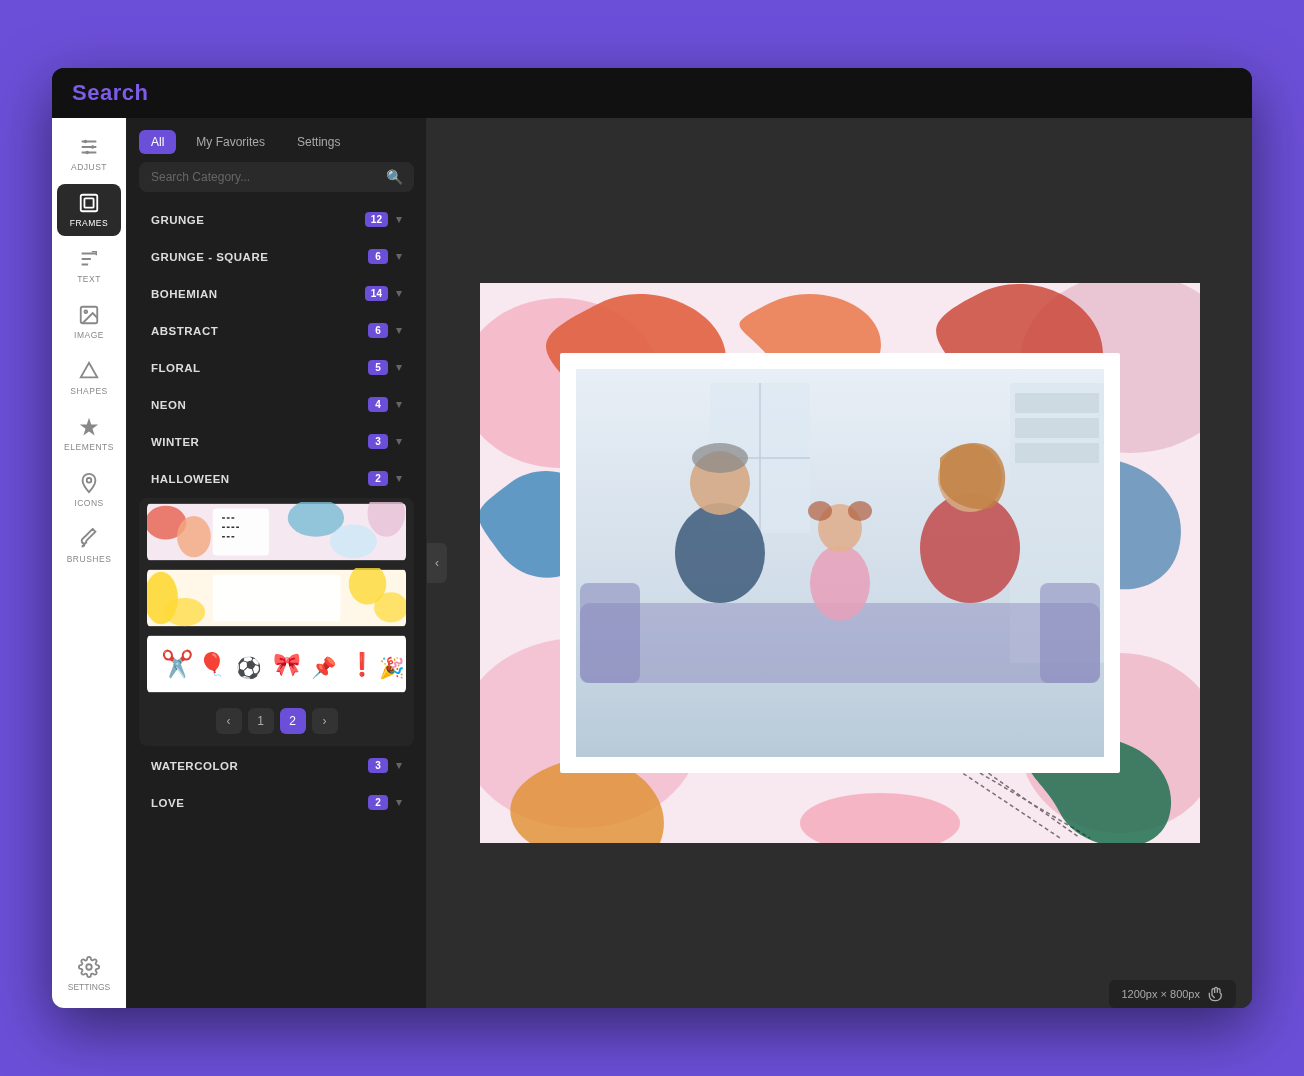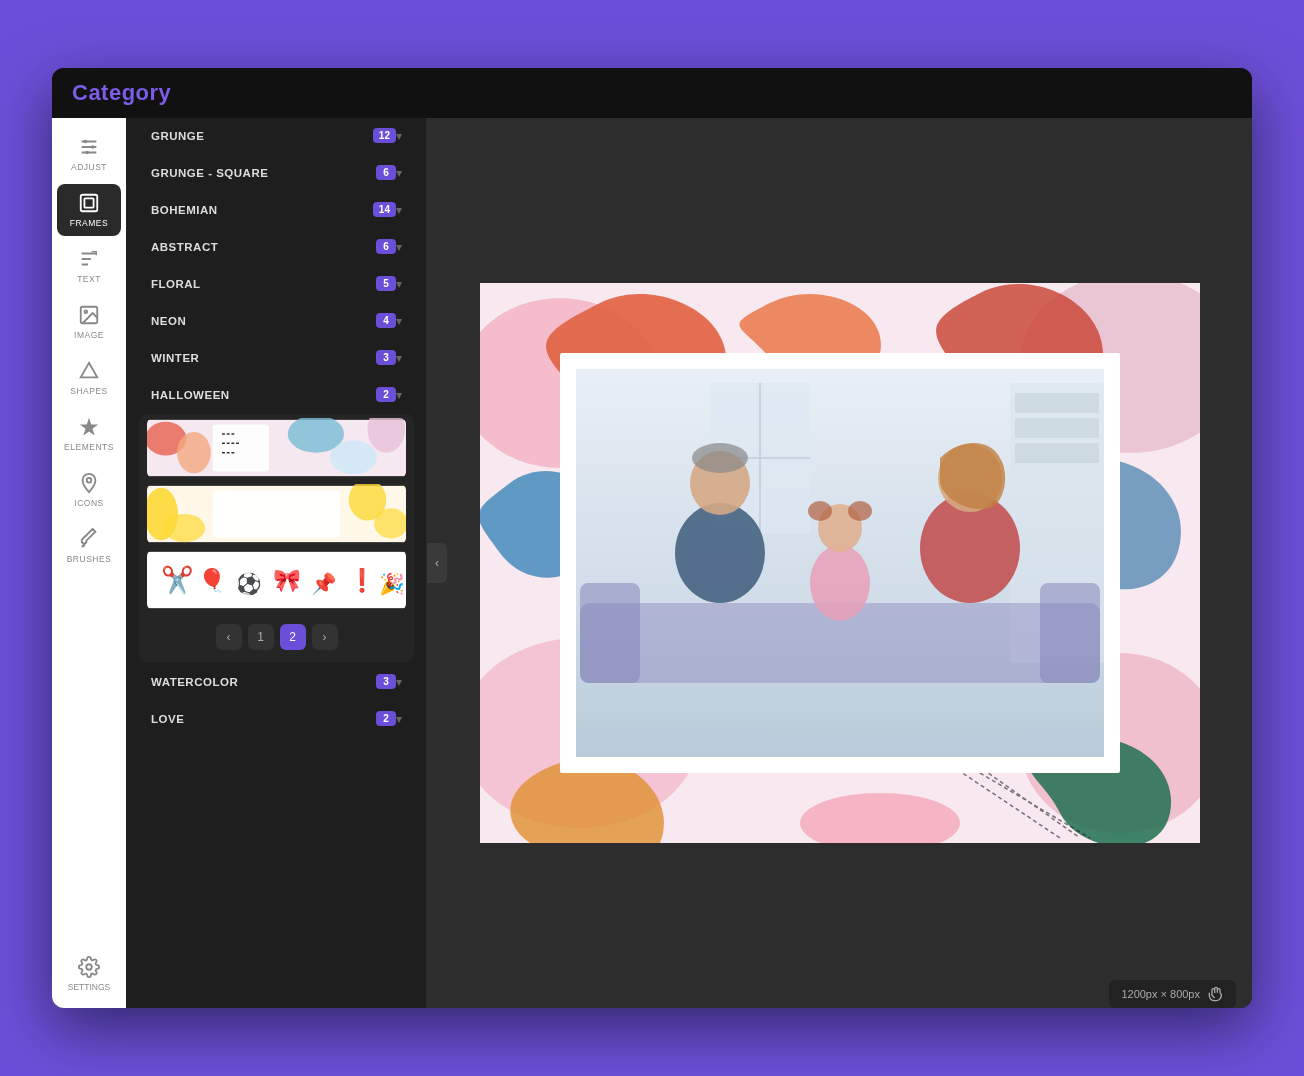--- a/index.html
+++ b/index.html
@@ -139,21 +139,22 @@
     }
     .category-name {
       font-size: 11.5px;
       font-weight: 600;
       color: #ddd;
       letter-spacing: 0.5px;
       text-transform: uppercase;
     }
     .category-right {
       display: flex;
-      align-items: center;
+      align-items: flex-start;
+      gap: 8px;
     }
     .count-badge {
       background: #6c4fd8;
       color: #fff;
       font-size: 10px;
       font-weight: 700;
       padding: 2px 6px;
       border-radius: 4px;
       min-width: 20px;
       text-align: center;
@@ -266,21 +267,21 @@
       padding: 6px;
       border-radius: 6px;
     }
   </style>
 </head>
 <body>
 
 <div class="app-window">
 
   <div class="title-bar">
-    <span class="logo">Category</span>
+    <span class="logo">Search</span>
   </div>
 
   <div class="app-body">
 
     <div class="icon-sidebar">
       <div class="icon-item">
         <svg viewBox="0 0 24 24" fill="none" stroke="currentColor" stroke-width="2">
           <line x1="4" y1="6" x2="20" y2="6"></line>
             <line x1="4" y1="12" x2="20" y2="12"></line>
             <line x1="4" y1="18" x2="20" y2="18"></line>
@@ -345,21 +346,30 @@
         <svg width="22" height="22" viewBox="0 0 24 24" fill="none" stroke="currentColor" stroke-width="2">
           <circle cx="12" cy="12" r="3"></circle>
           <path d="M19.4 15a1.65 1.65 0 00.33 1.82l.06.06a2 2 0 010 2.83 2 2 0 01-2.83 0l-.06-.06a1.65 1.65 0 00-1.82-.33 1.65 1.65 0 00-1 1.51V21a2 2 0 01-2 2 2 2 0 01-2-2v-.09A1.65 1.65 0 009 19.4a1.65 1.65 0 00-1.82.33l-.06.06a2 2 0 01-2.83 0 2 2 0 010-2.83l.06-.06A1.65 1.65 0 004.68 15a1.65 1.65 0 00-1.51-1H3a2 2 0 01-2-2 2 2 0 012-2h.09A1.65 1.65 0 004.6 9a1.65 1.65 0 00-.33-1.82l-.06-.06a2 2 0 010-2.83 2 2 0 012.83 0l.06.06A1.65 1.65 0 009 4.68a1.65 1.65 0 001-1.51V3a2 2 0 012-2 2 2 0 012 2v.09a1.65 1.65 0 001 1.51 1.65 1.65 0 001.82-.33l.06-.06a2 2 0 012.83 0 2 2 0 010 2.83l-.06.06A1.65 1.65 0 0019.4 9a1.65 1.65 0 001.51 1H21a2 2 0 012 2 2 2 0 01-2 2h-.09a1.65 1.65 0 00-1.51 1z"></path>
         </svg>
         <span style="font-size:8.5px; color:#888;">SETTINGS</span>
       </div>
     </div>
 
     <div class="panel-sidebar">
 
-
+      <div class="panel-tabs">
+        <button class="panel-tab active">All</button>
+        <button class="panel-tab">My Favorites</button>
+        <button class="panel-tab">Settings</button>
+      </div>
+
+      <div class="search-box">
+        <input type="text" placeholder="Search Category..." style="">
+        <span class="search-icon-btn">🔍</span>
+      </div>
 
       <div class="category-list">
 
         <div class="category-row">
           <span class="category-name">GRUNGE</span>
           <div class="category-right">
             <span class="count-badge">12</span>
             <span class="chevron">▾</span>
           </div>
         </div>

